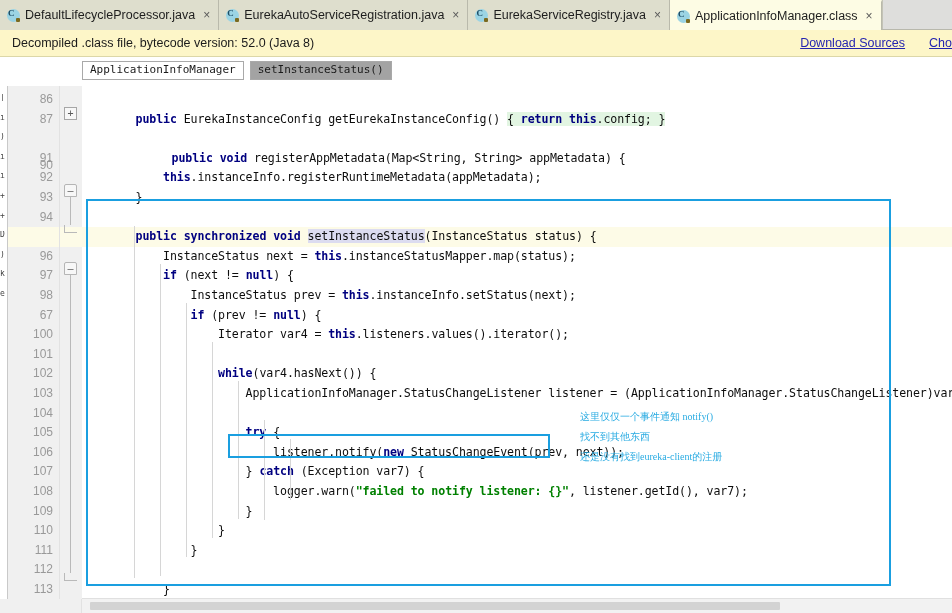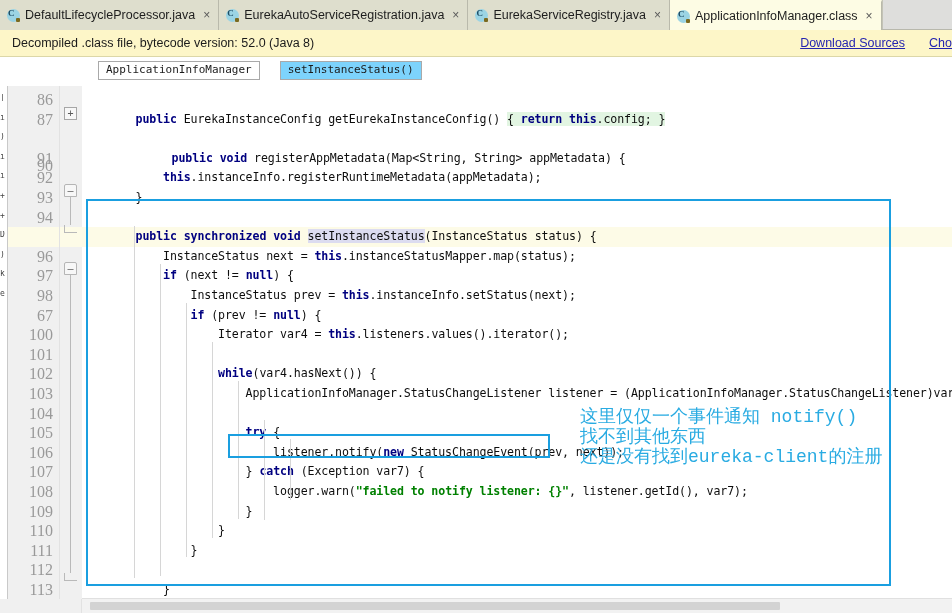--- a/index.html
+++ b/index.html
@@ -115,36 +115,35 @@
     cursor: pointer;
   }
 
   
   .breadcrumb-bar {
     height: 28px;
     background: #ffffff;
     display: flex;
     align-items: center;
     padding-left: 82px;
-    gap: 20px;
+    gap: 6px;
     box-sizing: border-box;
     border-bottom: 1px solid #ffffff;
-    margin-left: 16px;
   }
   .crumb {
     border: 1px solid #a9a9a9;
     padding: 2px 7px 3px 7px;
     font-family: "DejaVu Sans Mono", monospace;
     font-size: 11px;
     background: #ffffff;
     color: #1a1a1a;
     line-height: 1.1;
     cursor: pointer;
   }
-  .crumb.highlight { background: #7dd3fc; }
+  .crumb.highlight { background: #a3a3a3; }
 
   
   .editor {
     position: absolute;
     left: 0; top: 86px; right: 0; bottom: 0;
     background: #ffffff;
   }
   .left-strip {
     position: absolute;
     left: 0; top: 0; width: 7px; bottom: 0;
@@ -163,22 +162,22 @@
   }
   .gutter {
     position: absolute;
     left: 8px; top: 0; width: 51px; bottom: 0;
     background: #f0f0f0;
     border-right: 1px solid #e2e2e2;
   }
   .gutter-num {
     position: absolute;
     right: 6px;
-    font-family: Liberation Serif, serif;
-    font-size: 16px;
+    font-family: Liberation Sans, sans-serif;
+    font-size: 12px;
     color: #999999;
     line-height: 19.6px;
     height: 19.6px;
   }
   .fold-col {
     position: absolute;
     left: 60px; top: 0; width: 22px; bottom: 0;
     background: #f0f0f0;
   }
   .fold-icon {
@@ -266,22 +265,22 @@
   }
   .small-box {
     position: absolute;
     border: 2px solid #1a9fe0;
     box-sizing: border-box;
     pointer-events: none;
   }
   .annotation {
     position: absolute;
     color: #29abe2;
-    font-family: Liberation Mono, monospace;
-    font-size: 18px;
+    font-family: Liberation Serif, serif;
+    font-size: 10px;
     line-height: 20px;
     white-space: nowrap;
   }
 
   
   .hscroll {
     position: absolute;
     left: 82px; right: 0; bottom: 0;
     height: 14px;
     background: #f2f2f2;

